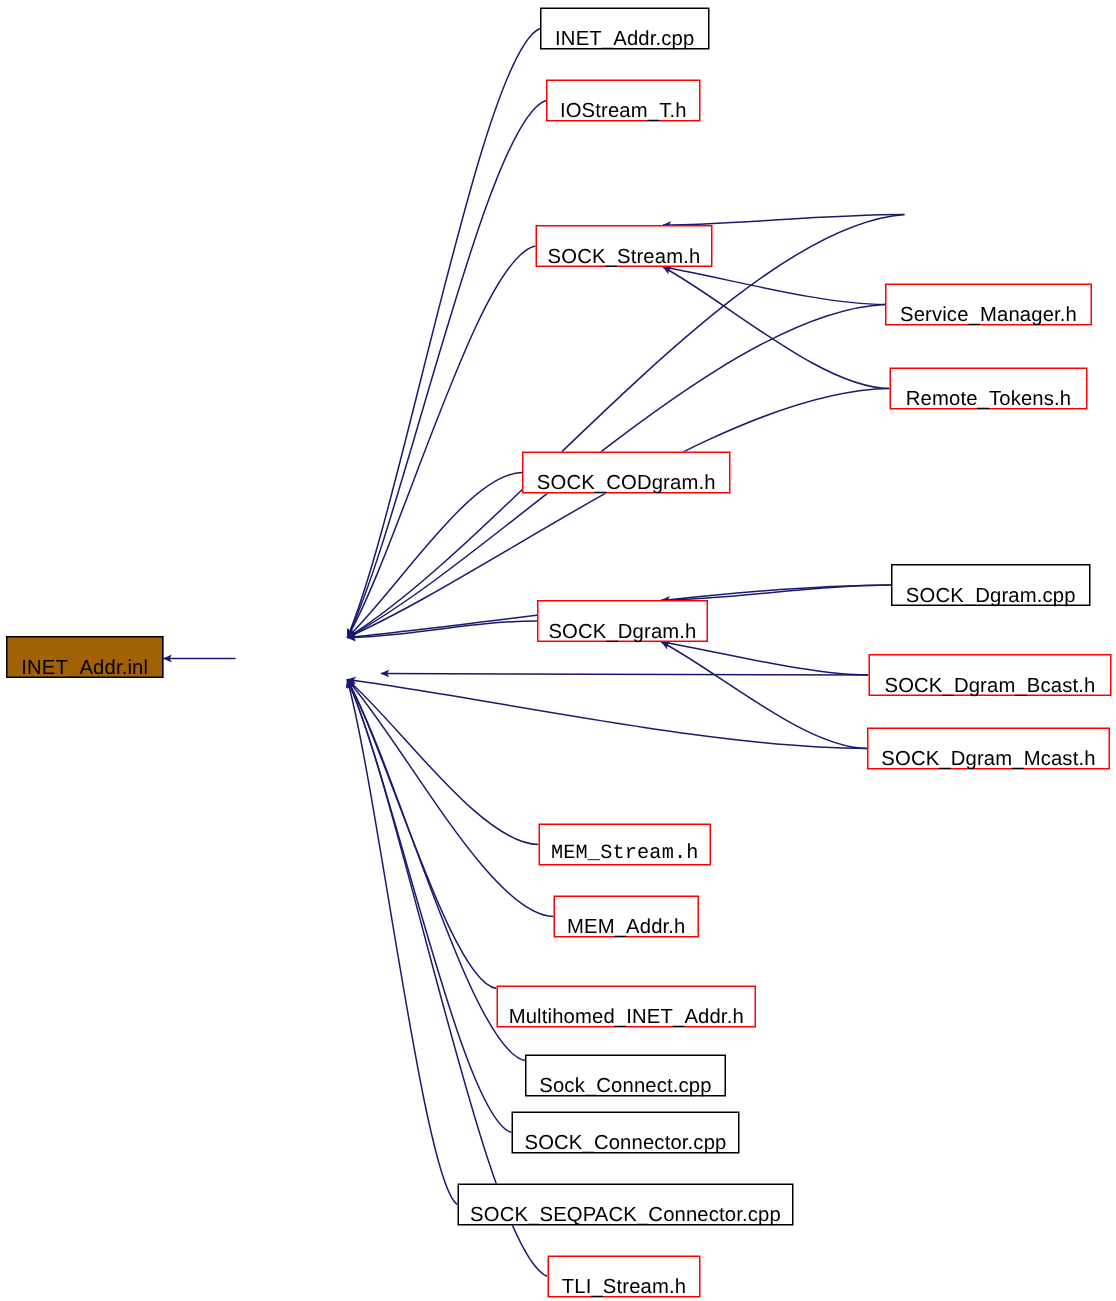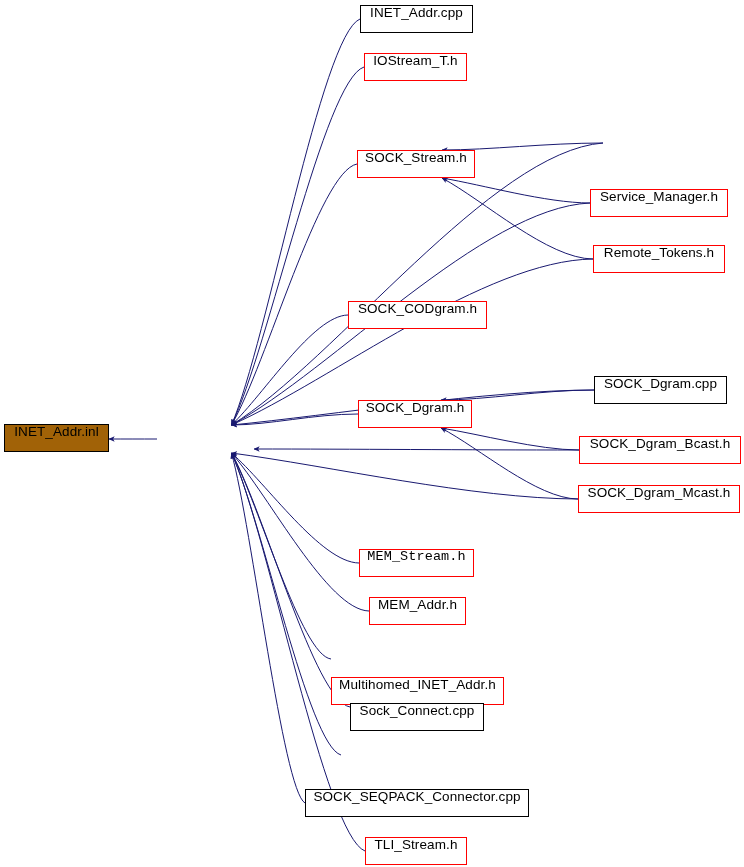--- a/index.html
+++ b/index.html
@@ -26,21 +26,21 @@
   }
   .gnode {
     position: absolute;
     box-sizing: border-box;
     border: 1px solid #ff0000;
     background: #ffffff;
     color: #000000;
     font-size: 13.5px;
     line-height: 1;
     display: flex;
-    align-items: flex-start;
+    align-items: flex-end;
     justify-content: center;
     white-space: nowrap;
     letter-spacing: 0.1px;
   }
   .gnode.black {
     border-color: #000000;
   }
   .gnode.root {
     border-color: #000000;
     background: #a16207;
@@ -114,25 +114,28 @@
     </div>
     <div class="gnode" style="left: 578px; top: 485px; width: 162px; height: 28px;">
       <span>SOCK_Dgram_Mcast.h</span>
     </div>
     <div class="gnode" style="left: 359px; top: 549px; width: 115px; height: 28px; font-family: Liberation Mono, monospace;">
       <span>MEM_Stream.h</span>
     </div>
     <div class="gnode" style="left: 369px; top: 597px; width: 97px; height: 28px;">
       <span>MEM_Addr.h</span>
     </div>
-    <div class="gnode" style="left: 331px; top: 677px; width: 173px; height: 28px;">
+    <div class="gnode" style="left: 331px; top: 657px; width: 173px; height: 28px;">
       <span>Multihomed_INET_Addr.h</span>
     </div>
     <div class="gnode black" style="left: 350px; top: 703px; width: 134px; height: 28px;">
       <span>Sock_Connect.cpp</span>
+    </div>
+    <div class="gnode black" style="left: 341px; top: 741px; width: 152px; height: 28px;">
+      <span>SOCK_Connector.cpp</span>
     </div>
     <div class="gnode black" style="left: 305px; top: 789px; width: 224px; height: 28px;">
       <span>SOCK_SEQPACK_Connector.cpp</span>
     </div>
     <div class="gnode" style="left: 365px; top: 837px; width: 102px; height: 28px;">
       <span>TLI_Stream.h</span>
     </div>
   </div>
 
 </body></html>

